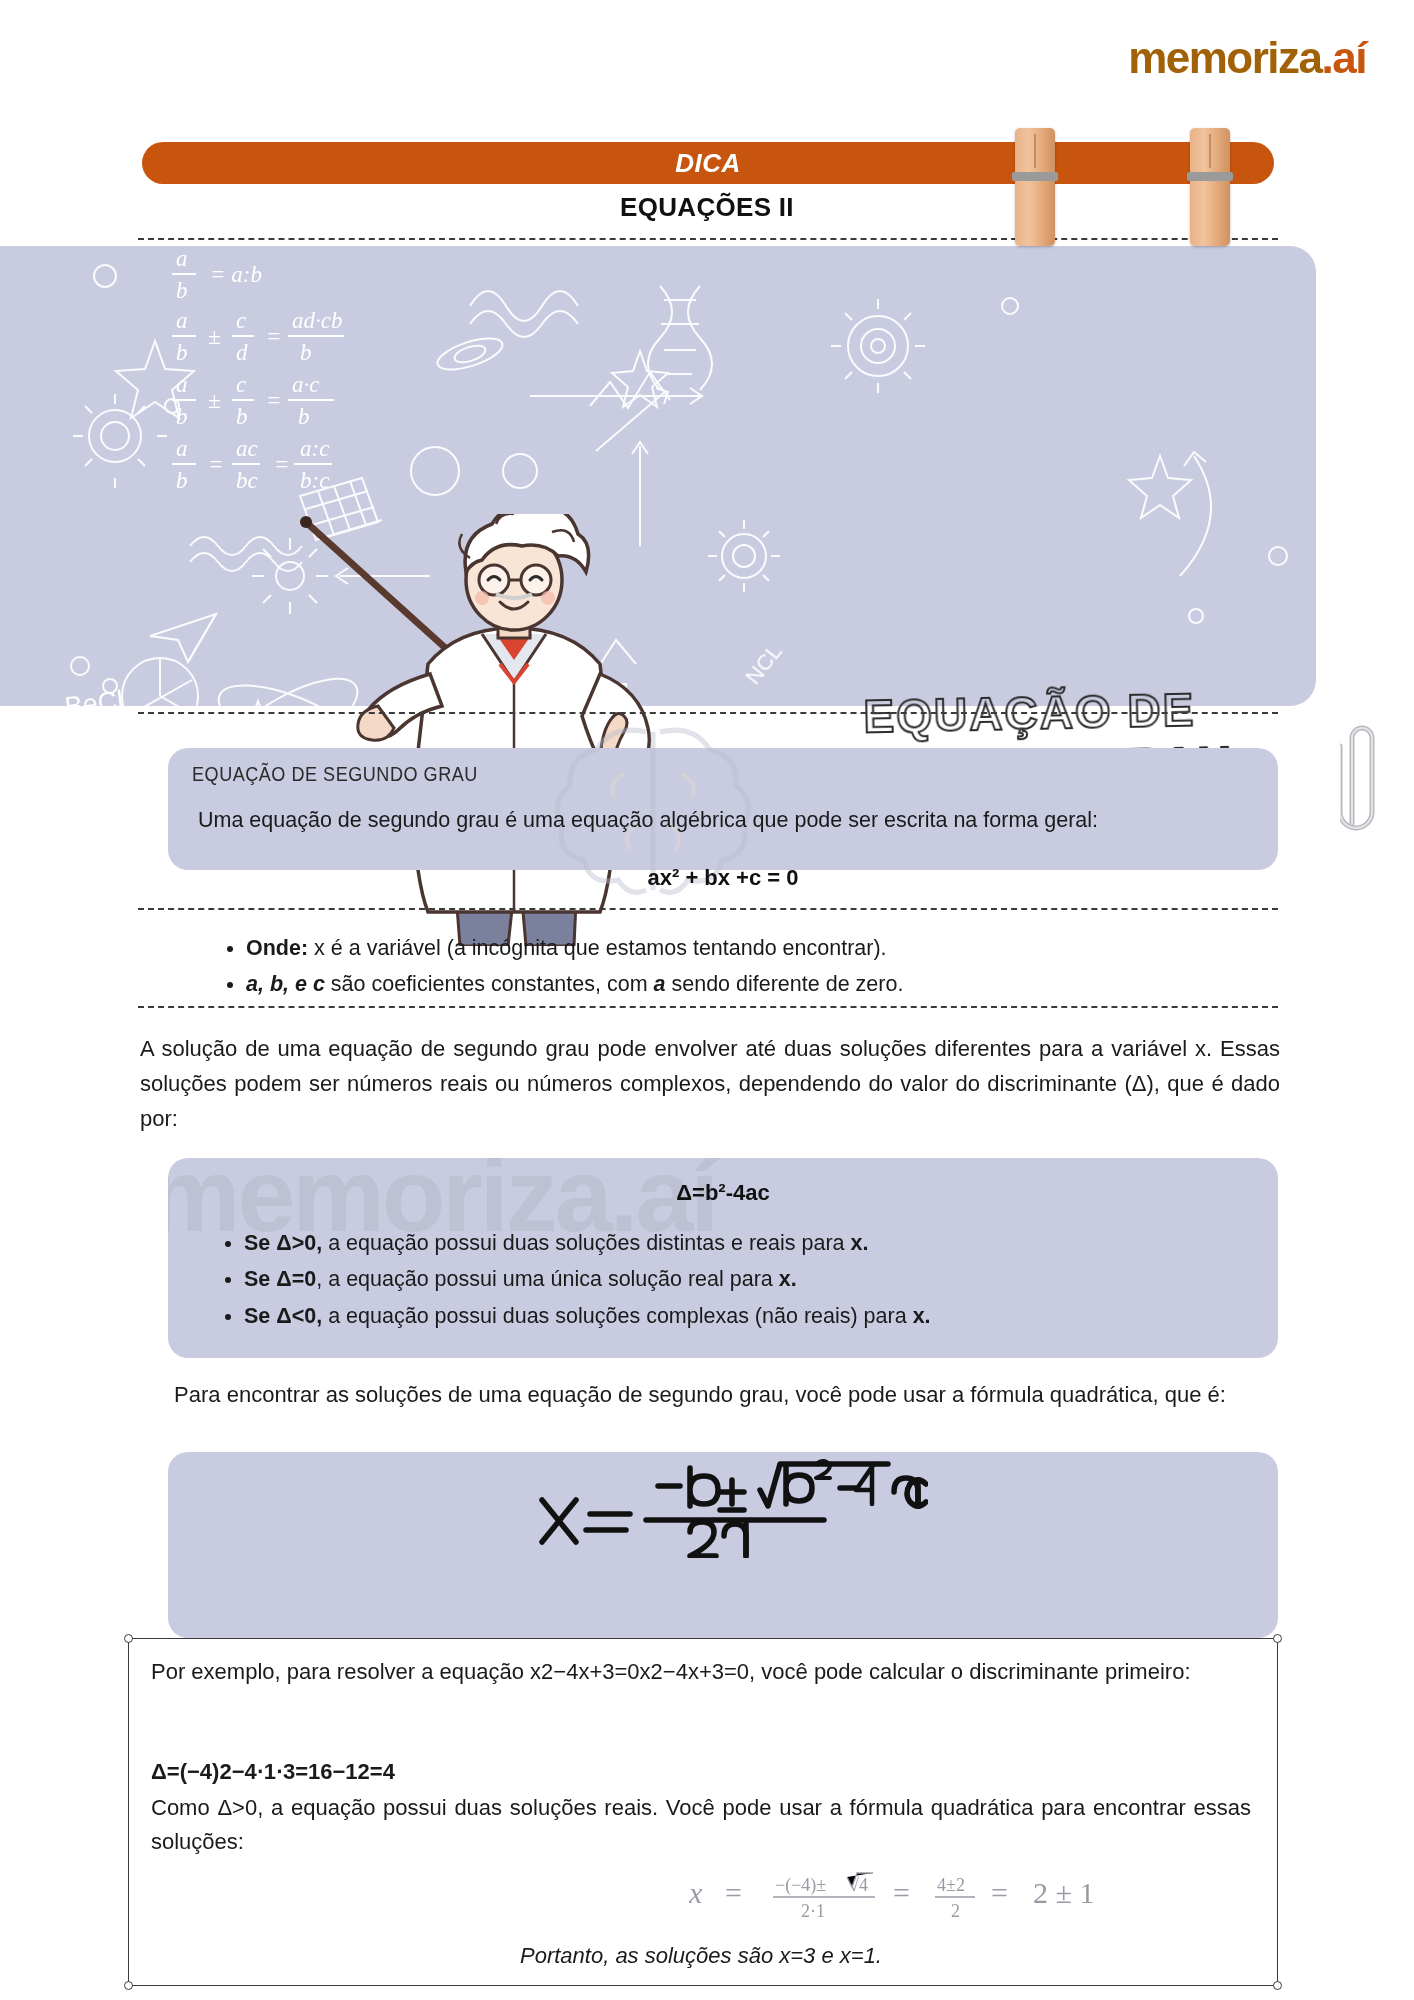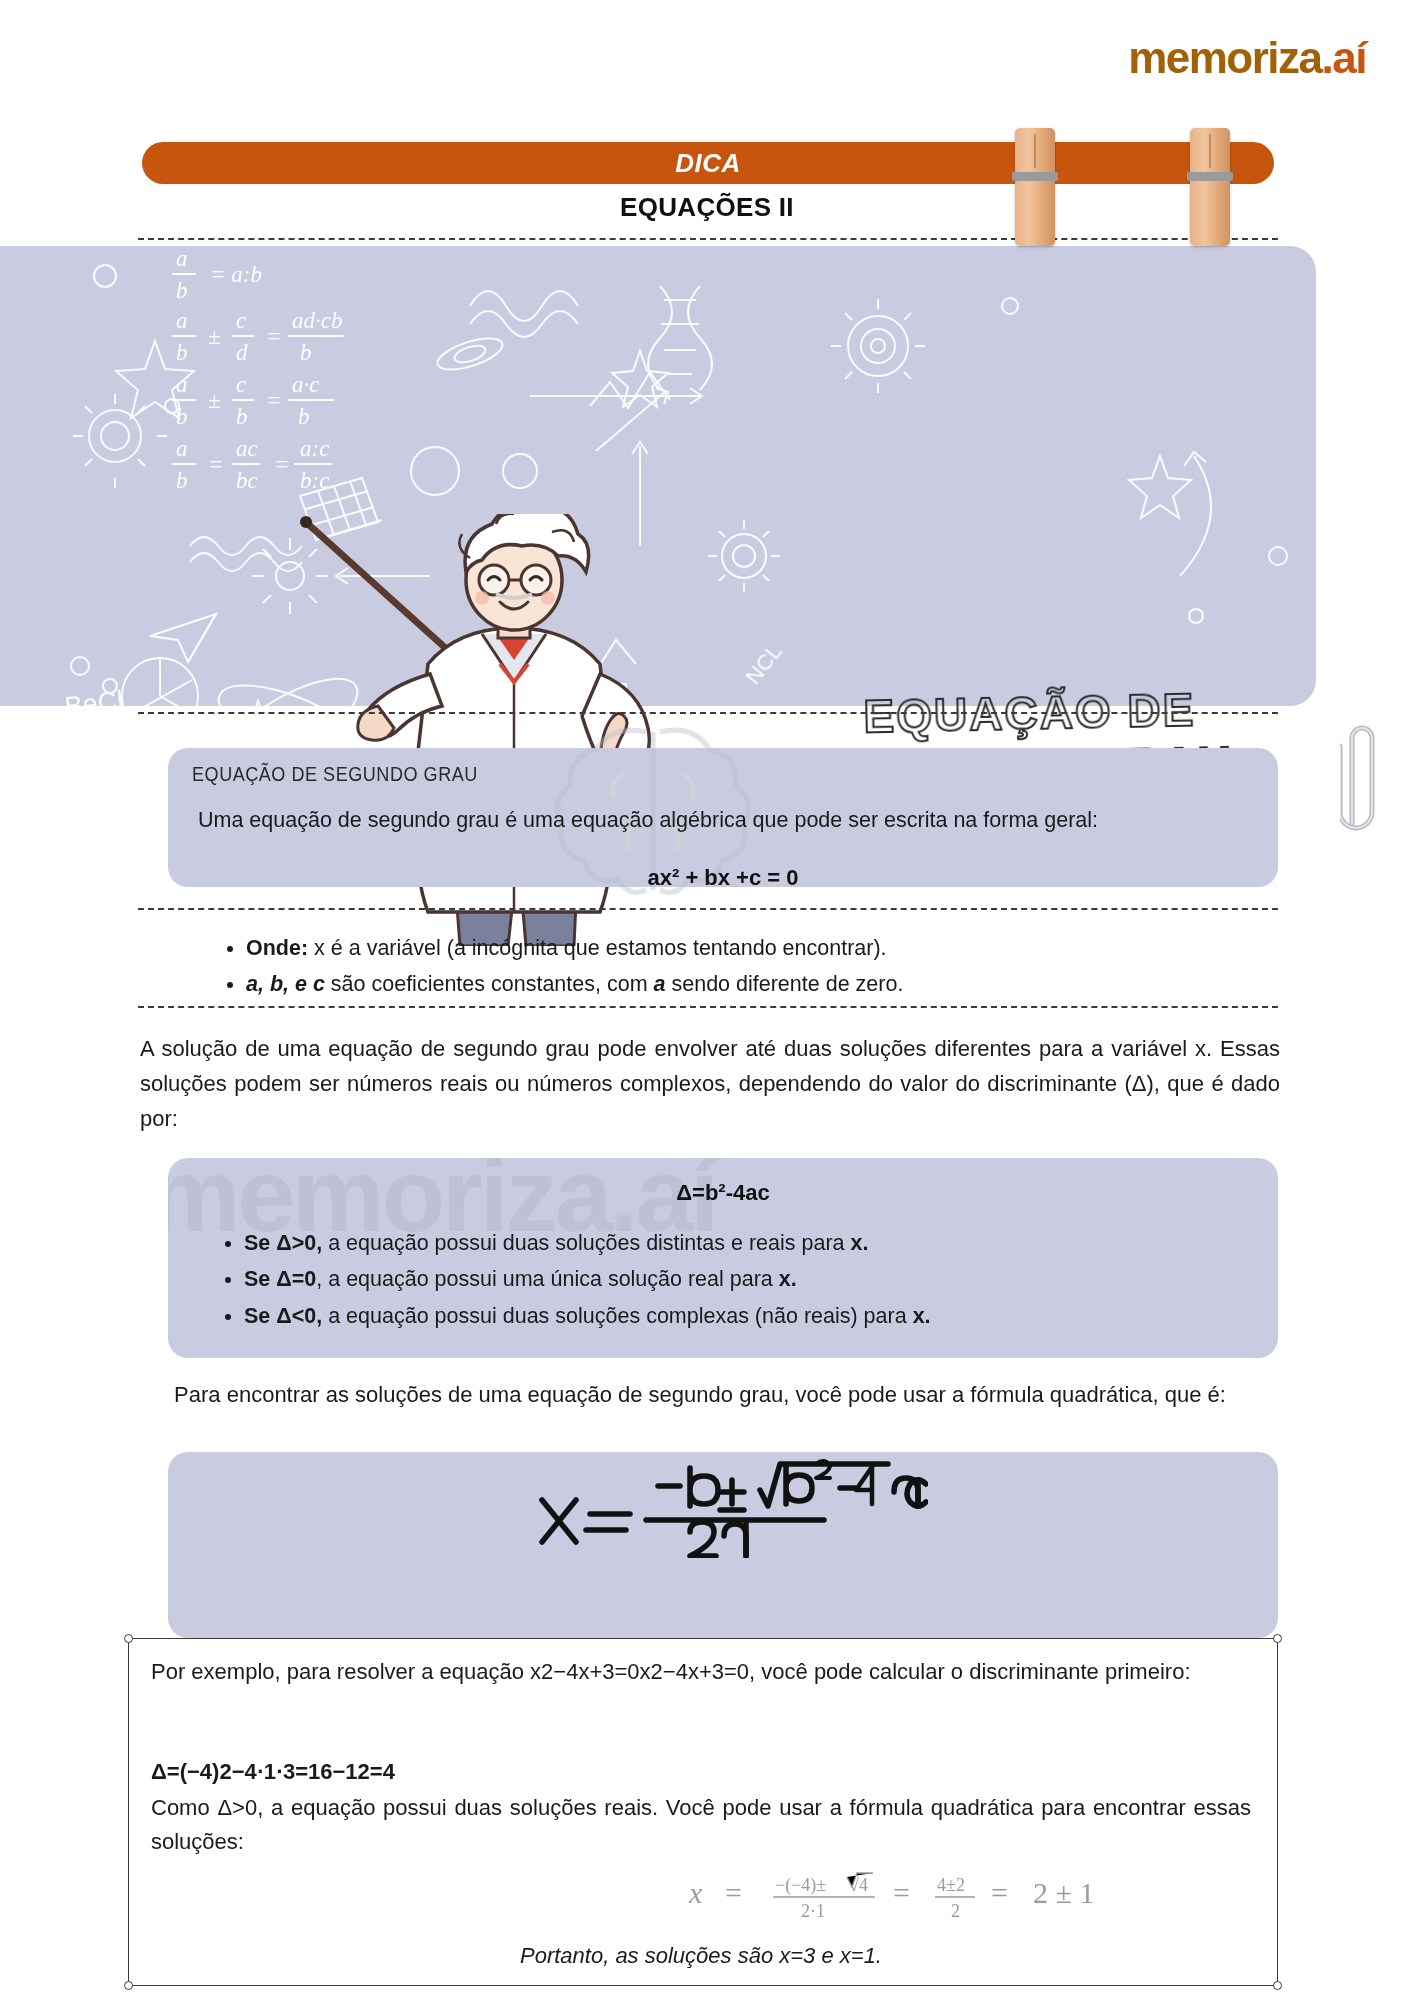--- a/index.html
+++ b/index.html
@@ -376,21 +376,21 @@
 
 <div class="clip">
   <svg viewBox="0 0 36 120">
     <path d="M12 112 V26 a10 10 0 0 1 20 0 V100 a16 16 0 0 1 -32 0 V34" fill="none" stroke="#b9b9bf" stroke-width="5" stroke-linecap="round"></path>
     <path d="M12 112 V26 a10 10 0 0 1 20 0 V100 a16 16 0 0 1 -32 0 V34" fill="none" stroke="#e3e3e8" stroke-width="2" stroke-linecap="round"></path>
   </svg>
 </div>
 
 <div class="dashed" style="top:712px;"></div>
 
-<div class="gbox" style="left:168px; top:748px; width:1110px; height:139px;">
+<div class="gbox" style="left:168px; top:748px; width:1110px; height:122px;">
   <div class="wm-brain" style="left:360px; top:-30px; width:250px; height:200px;">
     <svg viewBox="0 0 250 200">
       <g fill="none" stroke="#b9bcce" stroke-width="5" opacity=".85">
         <path d="M118 14 q-34-8 -50 18 q-28 6 -26 36 q-20 14 -8 40 q-6 28 22 34 q6 26 34 20 q12 18 28 10"></path>
         <path d="M132 14 q34-8 50 18 q28 6 26 36 q20 14 8 40 q6 28 -22 34 q-6 26 -34 20 q-12 18 -28 10"></path>
         <path d="M125 14 v158"></path>
       </g>
       <g fill="none" stroke="#e8d9c8" stroke-width="4" opacity=".8">
         <path d="M96 56 q-16 8 -10 24"></path>
         <path d="M154 56 q16 8 10 24"></path>

